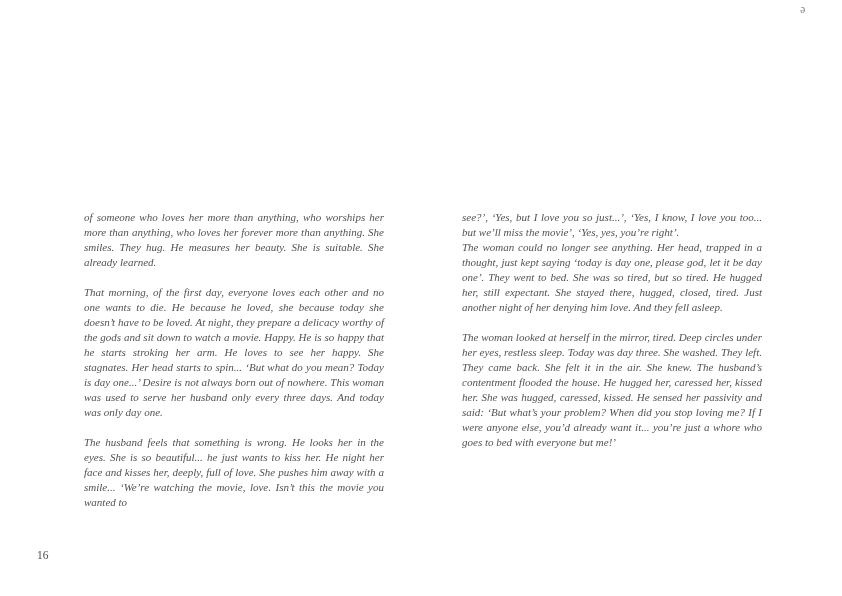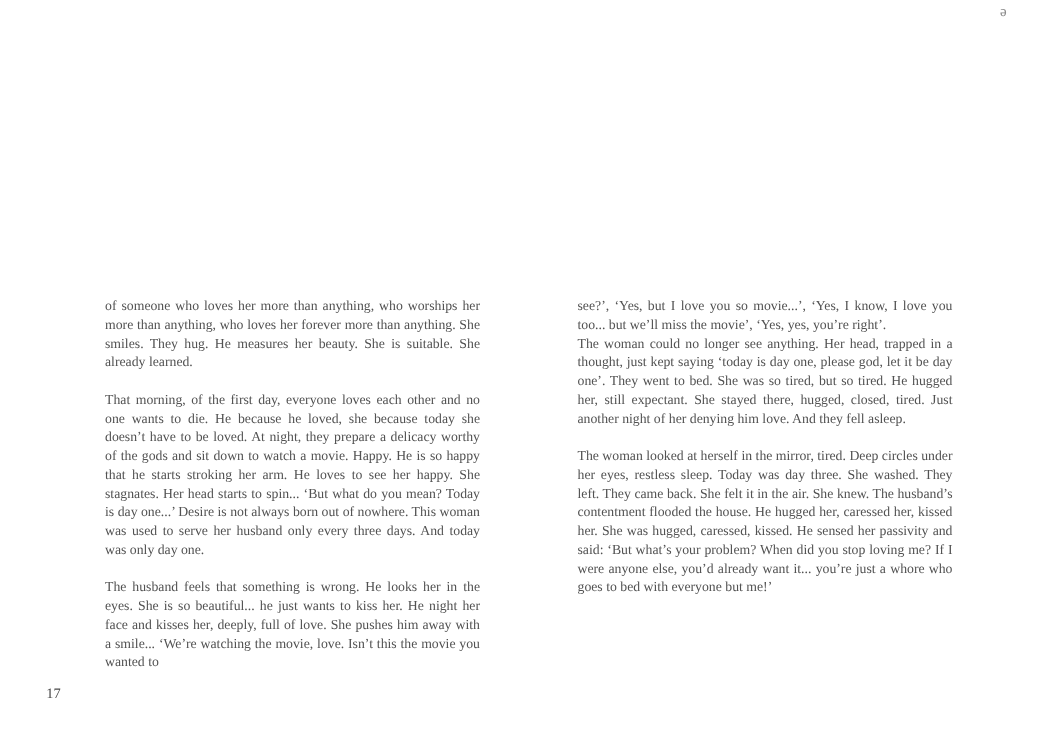--- a/index.html
+++ b/index.html
@@ -11,23 +11,24 @@
     overflow: hidden;
     font-family: "Liberation Serif", serif;
   }
   .spread {
     position: absolute;
     inset: 0;
     background: #ffffff;
   }
   .text-col {
     position: absolute;
-    top: 238px;
+    top: 210px;
     width: 300px;
     color: #525252;
+    font-style: italic;
     font-size: 11px;
     line-height: 15px;
     text-align: justify;
   }
   .col-left  { left: 84px;  }
   .col-right { left: 462px; }
   .text-col p { margin: 0 0 15px 0; }
   .text-col p.no-gap-after { margin-bottom: 0; }
   .page-number {
     position: absolute;
@@ -53,20 +54,20 @@
 
   <div class="corner-mark">ə</div>
 
   <div class="text-col col-left">
     <p>of someone who loves her more than anything, who worships her more than anything, who loves her forever more than anything. She smiles. They hug. He measures her beauty. She is suitable. She already learned.</p>
     <p>That morning, of the first day, everyone loves each other and no one wants to die. He because he loved, she because today she doesn’t have to be loved. At night, they prepare a delicacy worthy of the gods and sit down to watch a movie. Happy. He is so happy that he starts stroking her arm. He loves to see her happy. She stagnates. Her head starts to spin... ‘But what do you mean? Today is day one...’ Desire is not always born out of nowhere. This woman was used to serve her husband only every three days. And today was only day one.</p>
     <p>The husband feels that something is wrong. He looks her in the eyes. She is so beautiful... he just wants to kiss her. He night her face and kisses her, deeply, full of love. She pushes him away with a smile... ‘We’re watching the movie, love. Isn’t this the movie you wanted to</p>
   </div>
 
   <div class="text-col col-right">
-    <p class="no-gap-after">see?’, ‘Yes, but I love you so movie...’, ‘Yes, I know, I love you too... but we’ll miss the movie’, ‘Yes, yes, you’re right’.</p>
+    <p class="no-gap-after">see?’, ‘Yes, but I love you so just...’, ‘Yes, I know, I love you too... but we’ll miss the movie’, ‘Yes, yes, you’re right’.</p>
     <p>The woman could no longer see anything. Her head, trapped in a thought, just kept saying ‘today is day one, please god, let it be day one’. They went to bed. She was so tired, but so tired. He hugged her, still expectant. She stayed there, hugged, closed, tired. Just another night of her denying him love. And they fell asleep.</p>
     <p>The woman looked at herself in the mirror, tired. Deep circles under her eyes, restless sleep. Today was day three. She washed. They left. They came back. She felt it in the air. She knew. The husband’s contentment flooded the house. He hugged her, caressed her, kissed her. She was hugged, caressed, kissed. He sensed her passivity and said: ‘But what’s your problem? When did you stop loving me? If I were anyone else, you’d already want it... you’re just a whore who goes to bed with everyone but me!’</p>
   </div>
 
-  <div class="page-number">17</div>
+  <div class="page-number">16</div>
 
 </div>
 
 </body></html>

